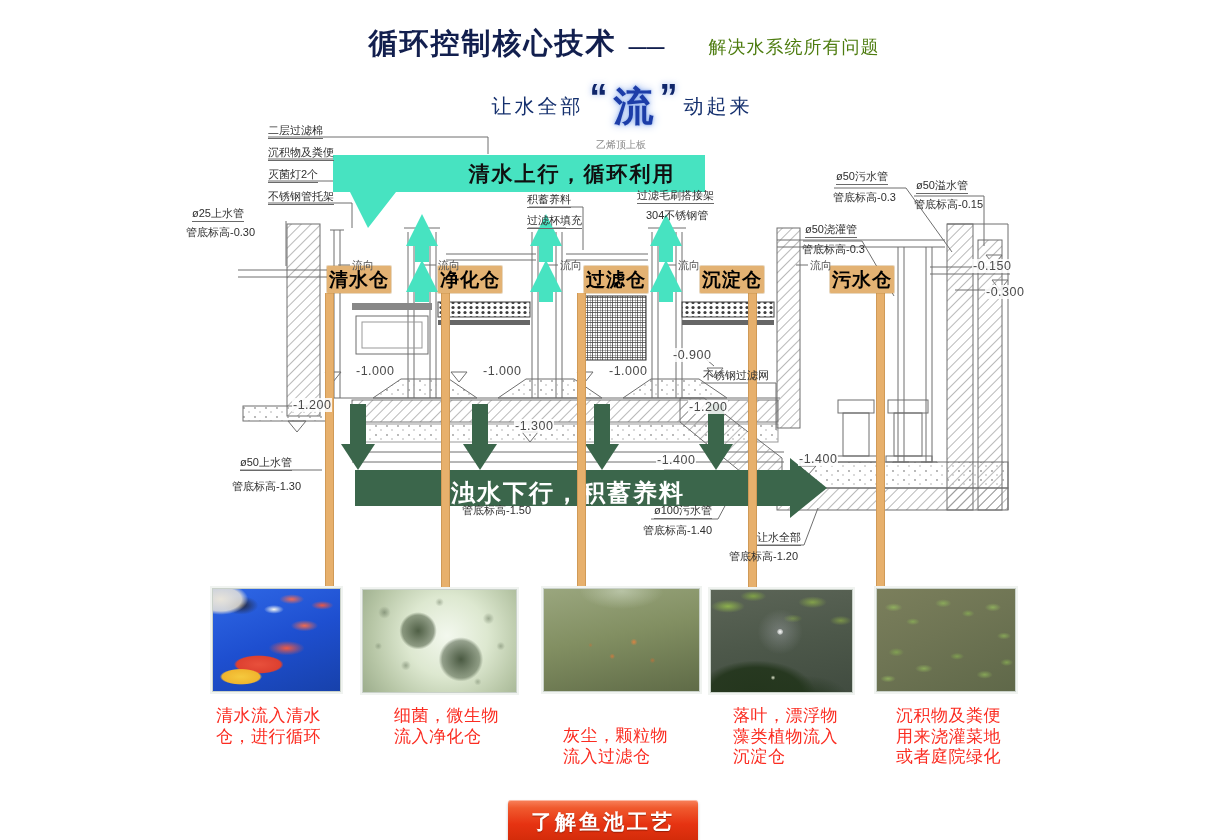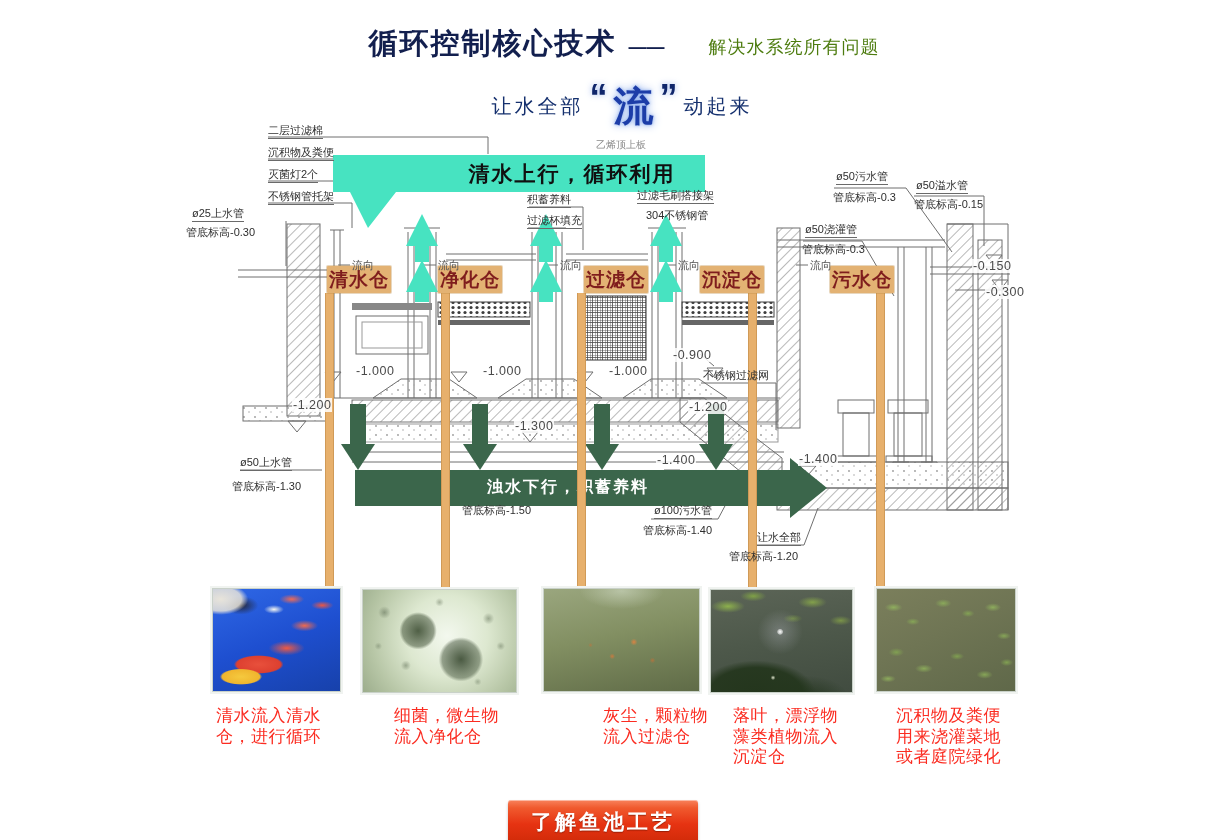--- a/index.html
+++ b/index.html
@@ -24,31 +24,31 @@
             text-shadow:0 0 8px rgba(130,165,235,.95),0 0 3px rgba(130,165,235,.9);}
 
   
   .ann{position:absolute;font-size:11px;color:#2e2e2e;white-space:nowrap;line-height:1.15;}
   .lead{border-bottom:1px solid #6a6a6a;padding-bottom:1px;}
   .num{font-size:12.5px;color:#4a4a4a;letter-spacing:.5px;background:rgba(255,255,255,.85);padding:0 1px;}
   .dim{font-size:10px;color:#8a8a8a;}
   .flow-lbl{position:absolute;font-size:11px;color:#555;white-space:nowrap;}
 
   
-  .chamber{position:absolute;width:64px;height:27px;background:#e3b273;color:#7f1d1d;font-weight:bold;
+  .chamber{position:absolute;width:64px;height:27px;background:#e3b273;color:#000000;font-weight:bold;
            font-size:19px;display:flex;align-items:center;justify-content:center;letter-spacing:1px;
            border-radius:1px;box-shadow:0 0 0 1px rgba(190,140,70,.35);}
 
   
   .pipe{position:absolute;width:9px;background:#e7b06c;border-left:1px solid #d09a57;border-right:1px solid #d09a57;}
 
   
   .banner-text-up{position:absolute;left:436px;top:160px;width:272px;text-align:center;font-size:21px;
                   font-weight:bold;color:#101010;letter-spacing:2px;}
-  .banner-text-down{position:absolute;left:432px;top:477px;width:272px;text-align:center;font-size:16px;
+  .banner-text-down{position:absolute;left:432px;top:477px;width:272px;text-align:center;font-size:24px;
                     font-weight:bold;color:#ffffff;letter-spacing:2px;}
 
   
   .photo{position:absolute;height:104px;border:1px solid #c9d1c9;box-shadow:0 0 0 2px #f0f3f0;}
   .photo-koi{left:212px;top:588px;width:129px;background-color:#1c49c4;background-image:
     radial-gradient(ellipse 34px 13px at 22% 86%, #f5c93e 0%, #f0b52e 55%, rgba(240,181,46,0) 62%),
     radial-gradient(ellipse 40px 15px at 36% 74%, #e8503c 0%, #dd4030 55%, rgba(221,64,48,0) 62%),
     radial-gradient(ellipse 30px 12px at 58% 58%, #ef5a42 0%, rgba(239,90,66,0) 60%),
     radial-gradient(ellipse 22px 9px at 72% 36%, #f06a4e 0%, rgba(240,106,78,0) 62%),
     radial-gradient(ellipse 18px 7px at 86% 16%, #e85747 0%, rgba(232,87,71,0) 62%),
@@ -99,21 +99,21 @@
     radial-gradient(ellipse 10px 5px at 58% 66%, #7f9e50 0%, rgba(127,158,80,0) 70%),
     radial-gradient(ellipse 12px 6px at 78% 84%, #86a557 0%, rgba(134,165,87,0) 68%),
     radial-gradient(ellipse 9px 5px at 94% 72%, #81a052 0%, rgba(129,160,82,0) 72%),
     radial-gradient(ellipse 11px 5px at 8% 88%, #8dac5c 0%, rgba(141,172,92,0) 70%),
     linear-gradient(155deg, #7b7f5c 0%, #6f7554 45%, #5f6849 100%);}
 
   
   .caption{position:absolute;color:#fb2c21;font-size:17px;line-height:1.22;white-space:pre-line;letter-spacing:.5px;}
   .cap1{left:216px;top:706px;width:116px;}
   .cap2{left:388px;top:706px;width:116px;margin-left:6px;}
-  .cap3{left:563px;top:706px;width:116px;margin-left:40px;}
+  .cap3{left:563px;top:726px;width:116px;}
   .cap4{left:733px;top:706px;width:118px;}
   .cap5{left:896px;top:706px;width:118px;}
 
   
   .cta{position:absolute;left:508px;top:788px;width:190px;height:44px;border:none;border-radius:3px;
        background:linear-gradient(180deg,#f8825c 0%,#f05a2e 18%,#e63312 55%,#cf2a08 100%);
        box-shadow:inset 0 1px 0 rgba(255,255,255,.45),0 2px 3px rgba(0,0,0,.25);
        color:#fff;font-size:21px;font-weight:bold;letter-spacing:3px;cursor:pointer;
        font-family:"Liberation Sans","DejaVu Sans",sans-serif;text-shadow:0 1px 1px rgba(110,20,0,.6);margin-top:12px;}
 </style>

